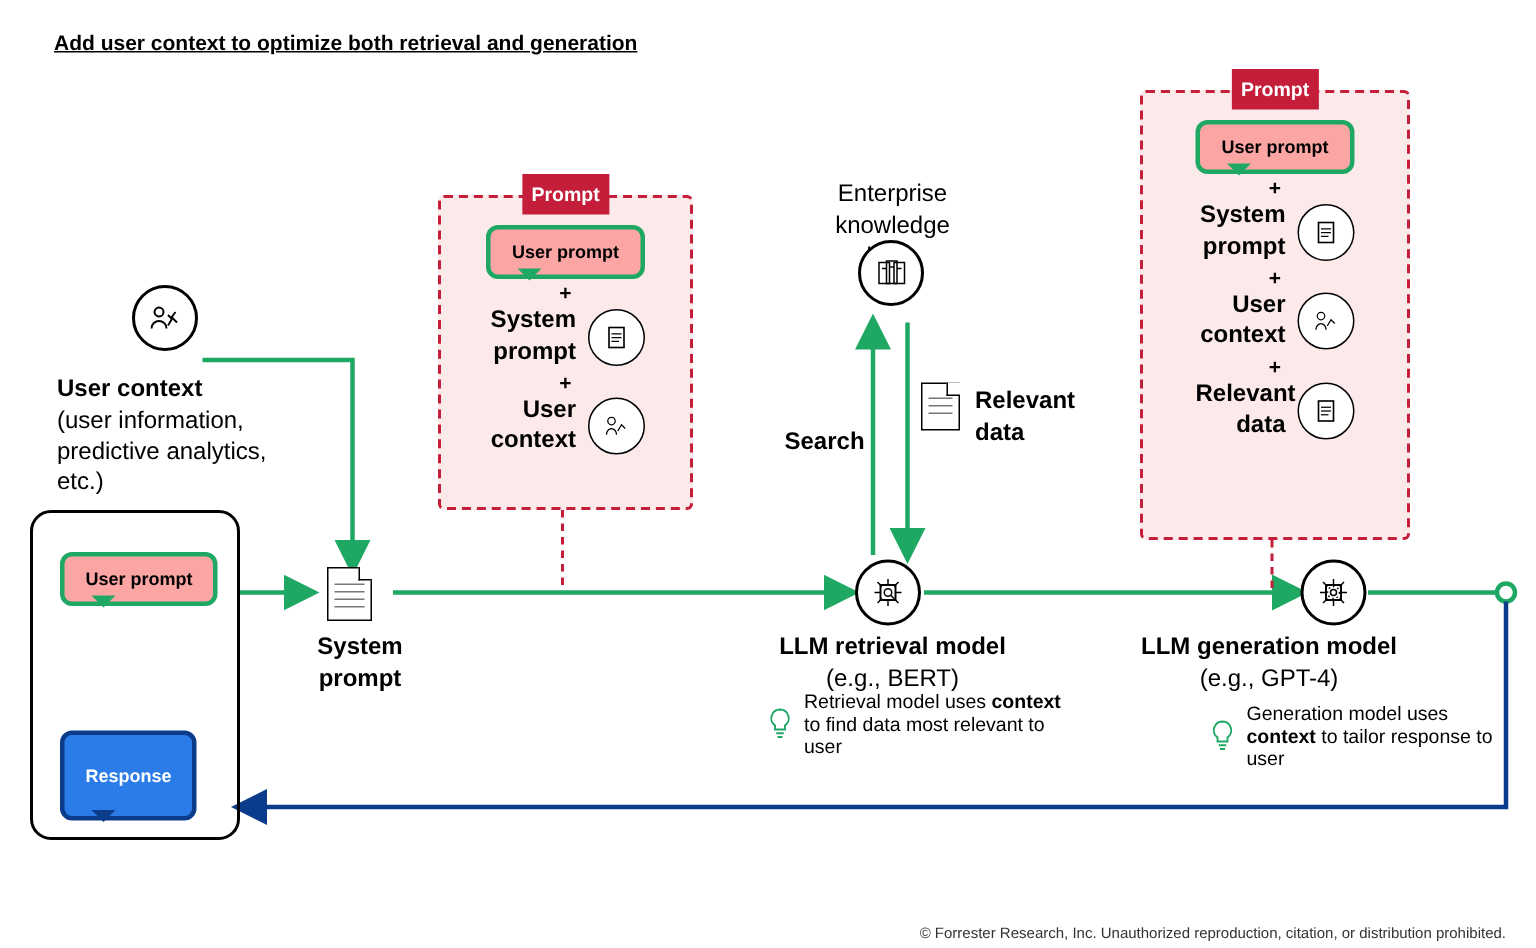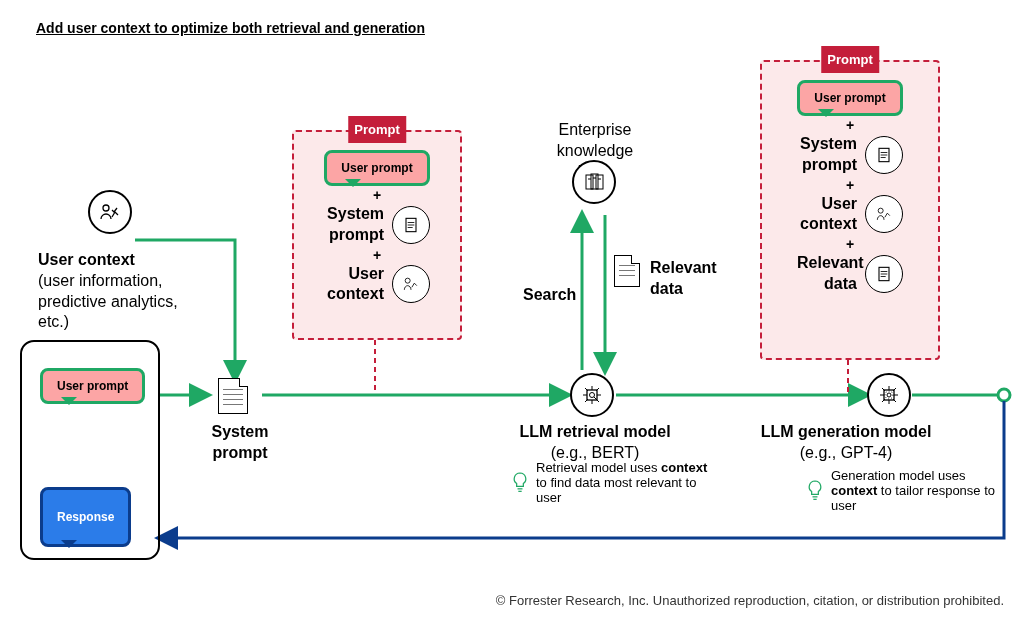--- a/index.html
+++ b/index.html
@@ -1,18 +1,18 @@
 <!DOCTYPE html>
 <html><head>
 <meta charset="utf-8">
 <style>
   * { box-sizing: border-box; margin: 0; padding: 0; }
   body { font-family: Arial, Helvetica, sans-serif; width: 1024px; height: 632px; position: relative; background: #fff; color: #000; }
   .title { position: absolute; left: 36px; top: 20px; font-size: 14px; font-weight: bold; text-decoration: underline; }
-  .copyright { position: absolute; right: 20px; bottom: 24px; font-size: 13px; color: #333; }
+  .copyright { position: absolute; right: 20px; bottom: 4px; font-size: 10px; color: #333; }
 
   
   .circ-icon { position: absolute; width: 44px; height: 44px; border: 2px solid #000; border-radius: 50%; background:#fff; display:flex; align-items:center; justify-content:center; }
   .circ-icon svg { width: 24px; height: 24px; }
 
   
   .prompt-panel { position:absolute; border: 2px dashed #C41E3A; background:#FCE9EA; border-radius:4px; }
   .prompt-tag { position:absolute; background:#C41E3A; color:#fff; font-weight:bold; font-size:13px; padding:6px 6px; left:50%; transform:translateX(-50%); top:-16px; }
   .row { display:flex; align-items:center; gap:8px; }
   .plus { text-align:center; font-weight:bold; font-size:14px; line-height:1; }

